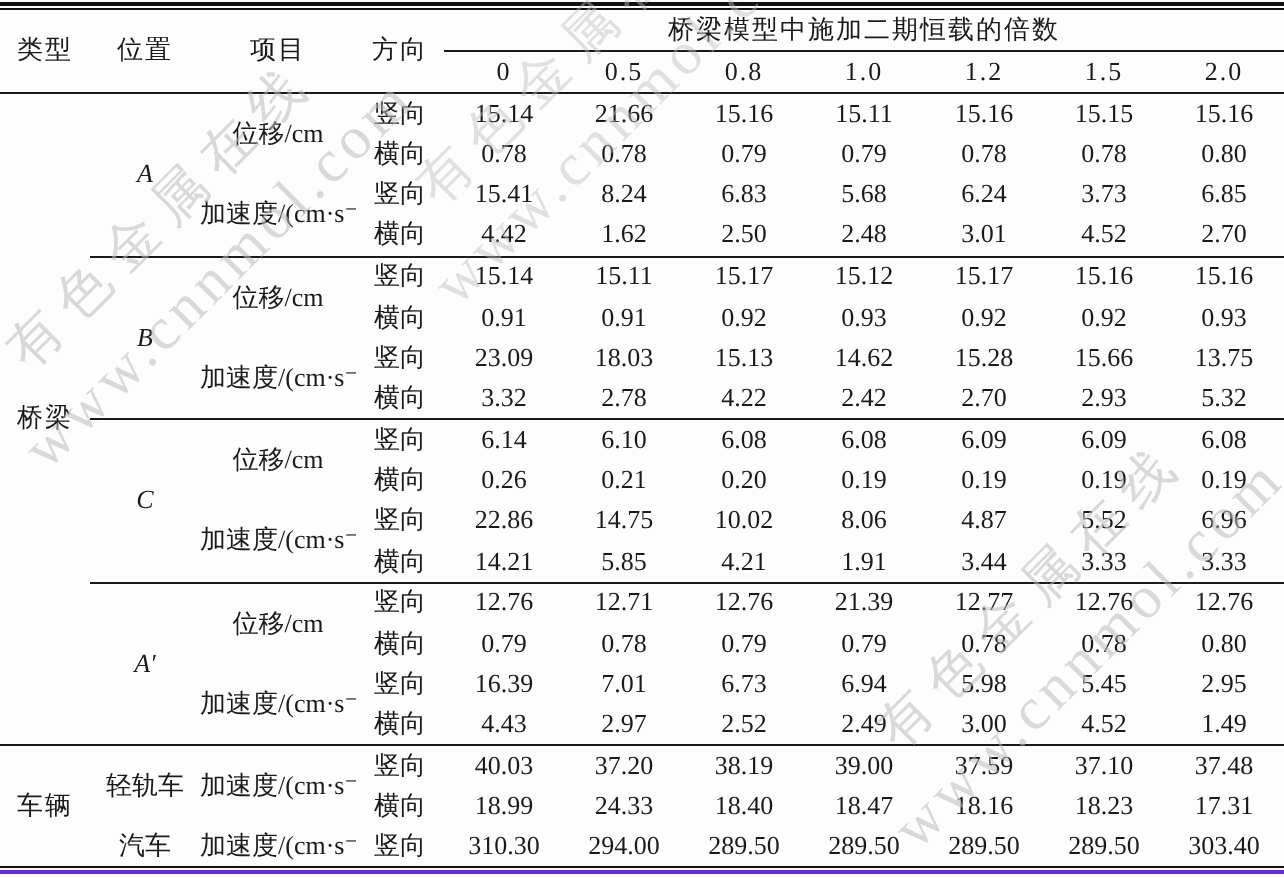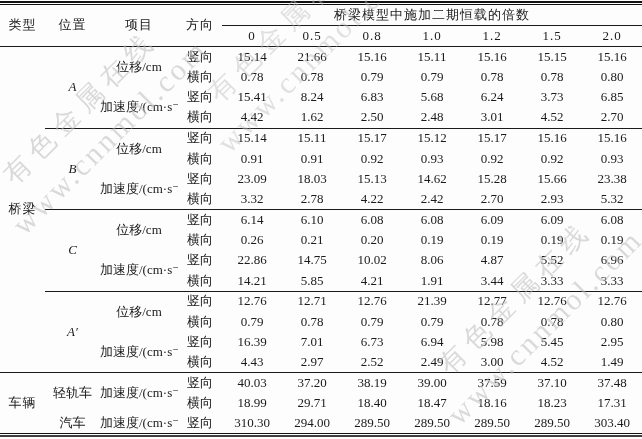--- a/index.html
+++ b/index.html
@@ -2,21 +2,21 @@
 <html><head>
 <meta charset="utf-8">
 <style>
   html,body{margin:0;padding:0;background:#ffffff;}
   .page{
     position:relative;width:642px;height:439px;background:#fdfdfd;
     overflow:hidden;font-family:"Liberation Serif","DejaVu Serif",serif;color:#1a1a1a;
   }
   .frame{
     position:absolute;left:0;top:1px;width:642px;
-    border-top:2px solid #111;border-bottom:2px solid #404040;
+    border-top:2px solid #111;border-bottom:2px solid #6d28d9;
     padding:1px 0;
   }
   table{
     border-collapse:collapse;table-layout:fixed;width:642px;
     border-top:1px solid #111;border-bottom:1px solid #111;
   }
   th,td{
     padding:0;margin:0;font-size:13px;font-weight:normal;
     text-align:center;vertical-align:middle;line-height:1.1;
     color:#1a1a1a;overflow:hidden;white-space:nowrap;
@@ -148,21 +148,21 @@
           </tr>
           <tr>
             <td rowspan="2">加速度/(cm·s⁻²)</td>
             <td>竖向</td>
             <td>23.09</td>
             <td>18.03</td>
             <td>15.13</td>
             <td>14.62</td>
             <td>15.28</td>
             <td>15.66</td>
-            <td>23.38</td>
+            <td>13.75</td>
           </tr>
           <tr>
             <td>横向</td>
             <td>3.32</td>
             <td>2.78</td>
             <td>4.22</td>
             <td>2.42</td>
             <td>2.70</td>
             <td>2.93</td>
             <td>5.32</td>
@@ -262,21 +262,21 @@
             <td>37.20</td>
             <td>38.19</td>
             <td>39.00</td>
             <td>37.59</td>
             <td>37.10</td>
             <td>37.48</td>
           </tr>
           <tr>
             <td>横向</td>
             <td>18.99</td>
-            <td>29.71</td>
+            <td>24.33</td>
             <td>18.40</td>
             <td>18.47</td>
             <td>18.16</td>
             <td>18.23</td>
             <td>17.31</td>
           </tr>
           <tr>
             <td>汽车</td>
             <td>加速度/(cm·s⁻²)</td>
             <td>竖向</td>

